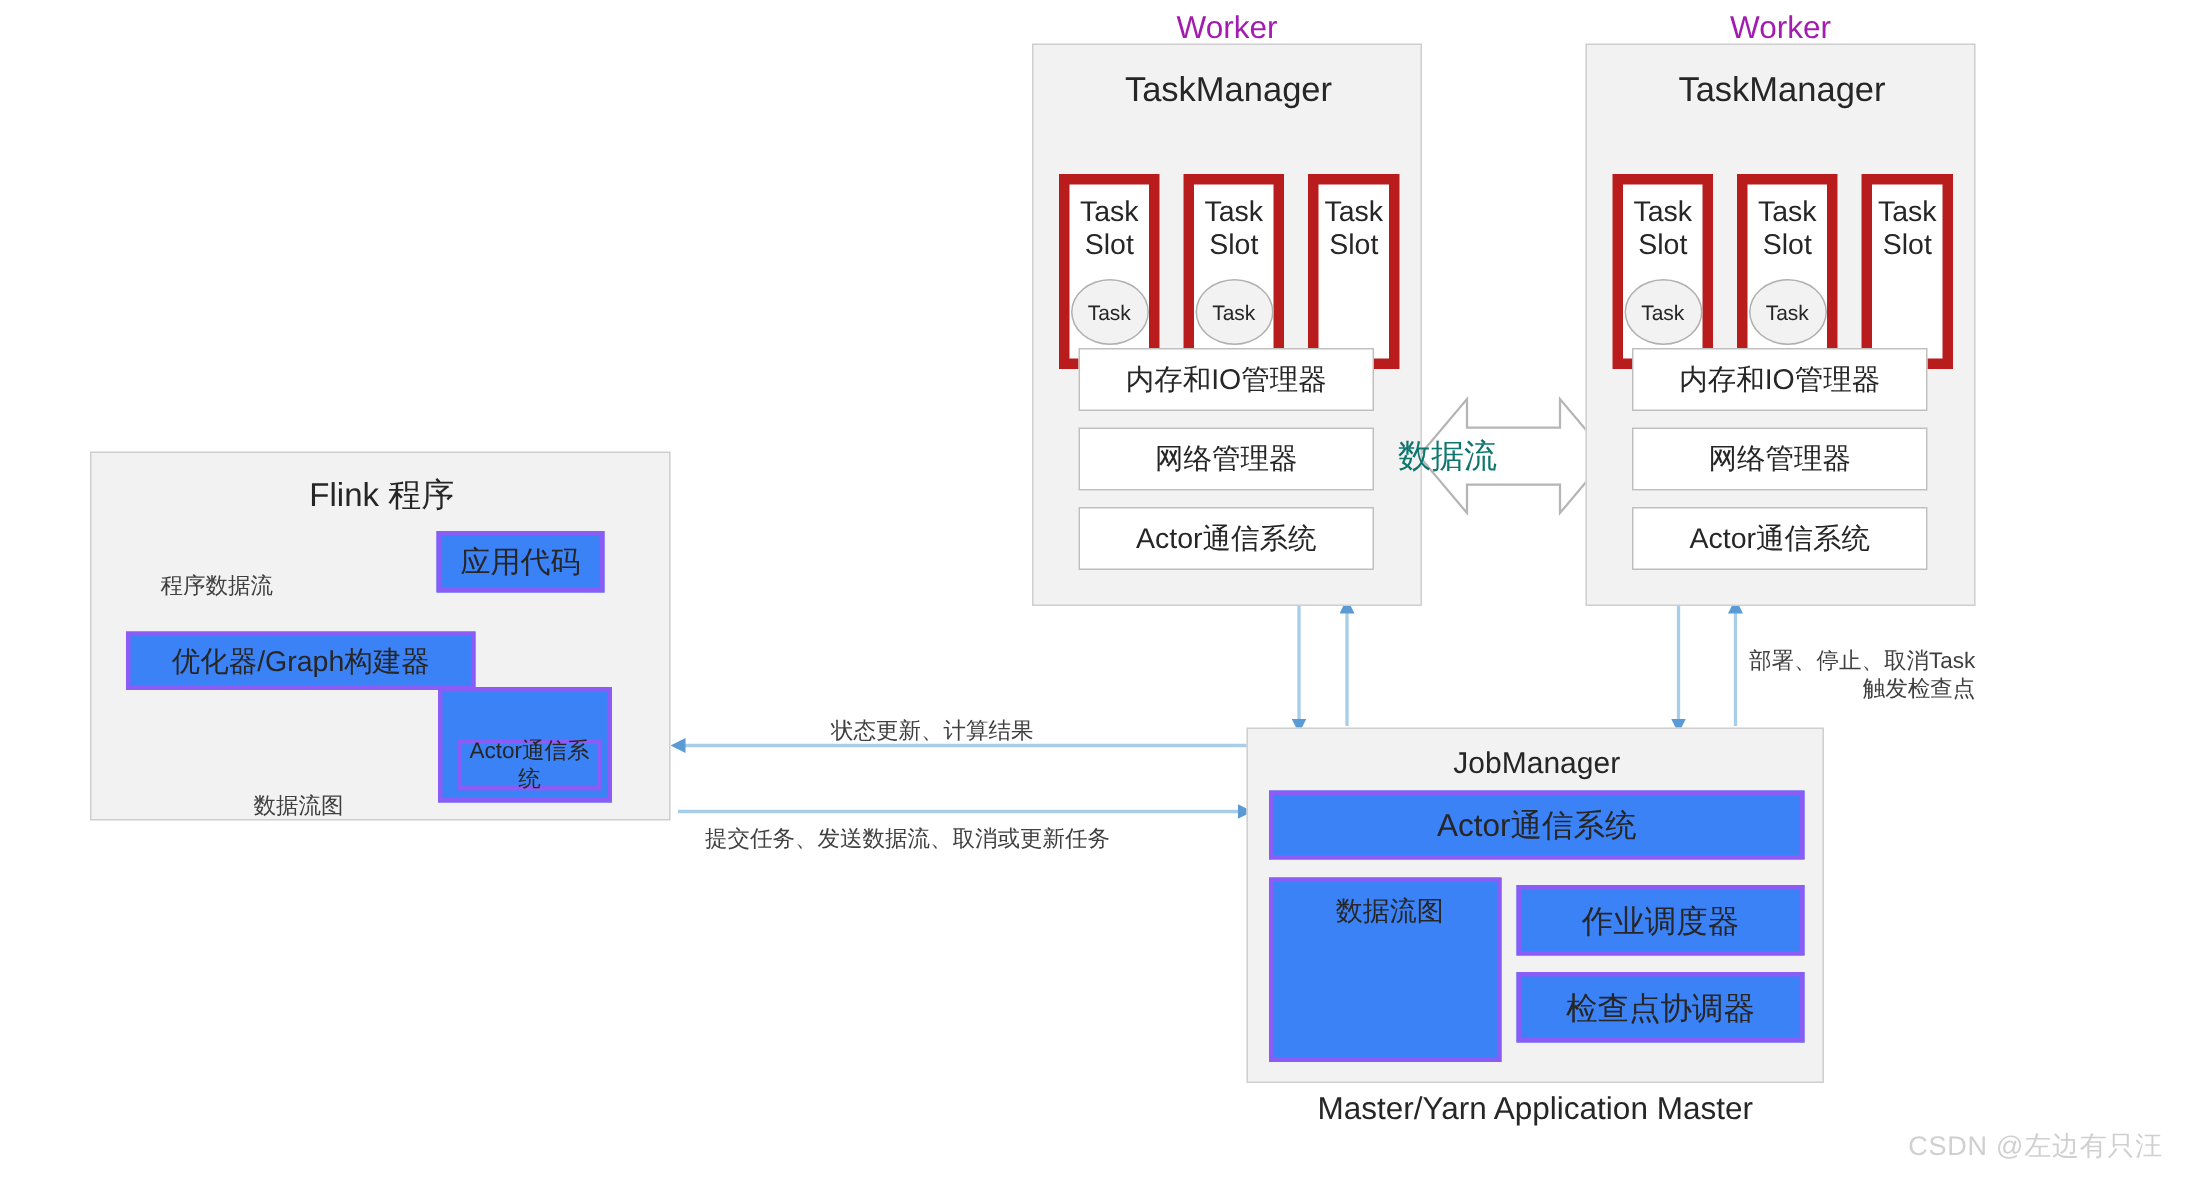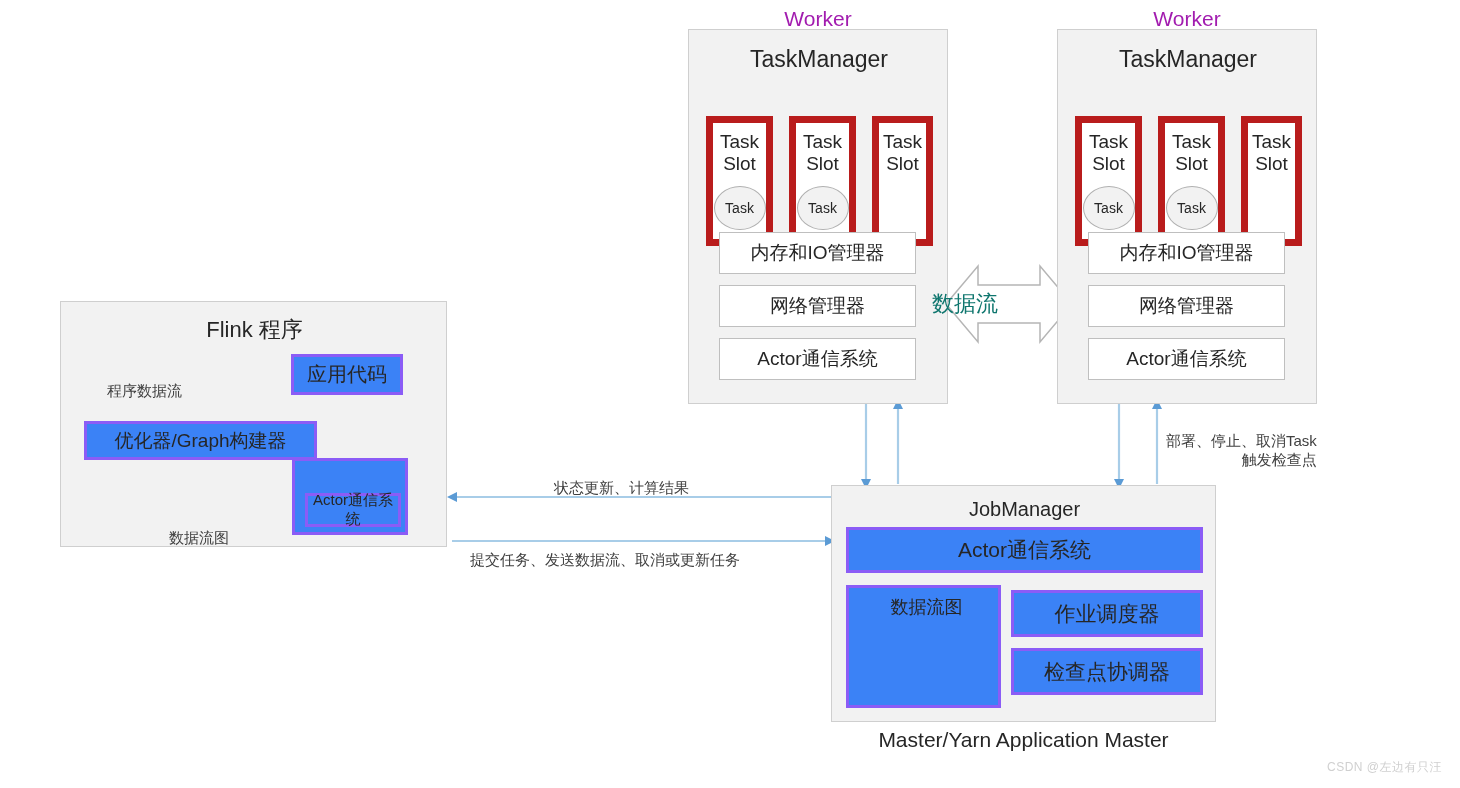--- a/index.html
+++ b/index.html
@@ -103,21 +103,21 @@
     white-space: pre-line;
     line-height: 19px;
   }
   .edge-label.center { text-align: center; }
 
   
   .watermark {
     position: absolute;
     right: 18px;
     bottom: 12px;
-    font-size: 12px;
+    font-size: 18px;
     color: #d0d0d0;
     letter-spacing: 0.5px;
     white-space: nowrap;
   }
 
   svg.overlay {
     position: absolute;
     left: 0; top: 0;
     width: 1460px;
     height: 788px;

